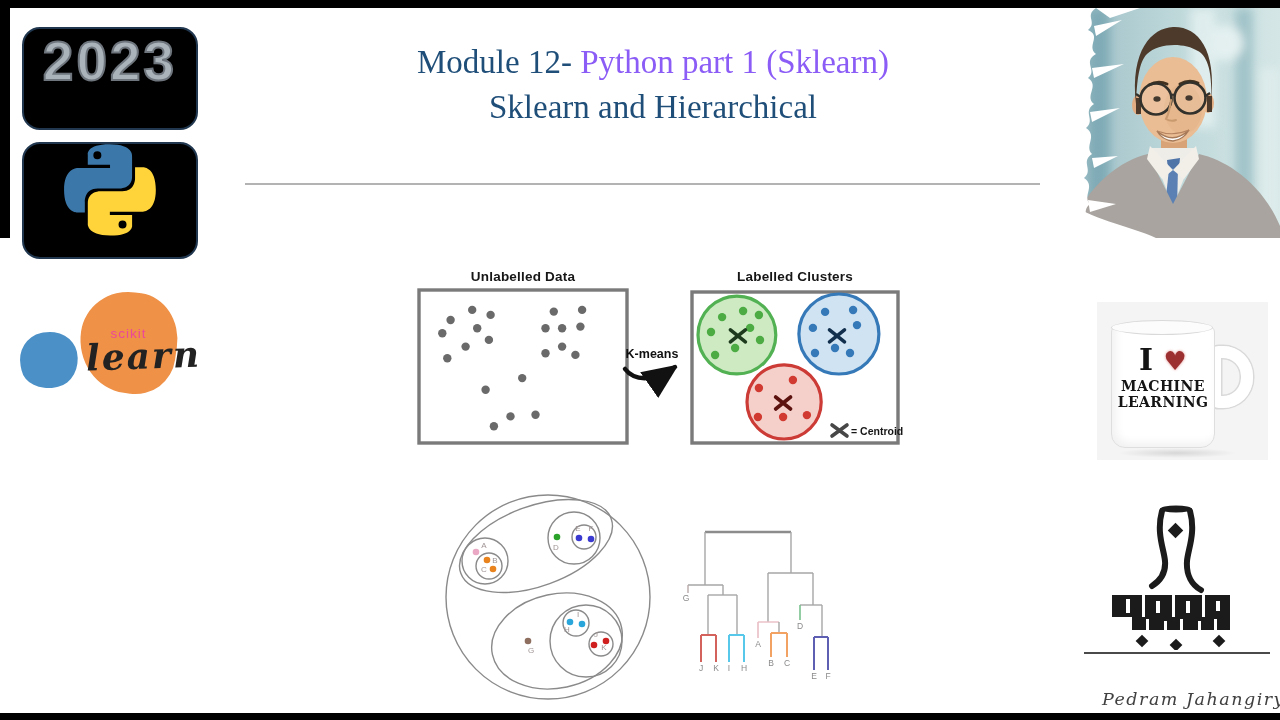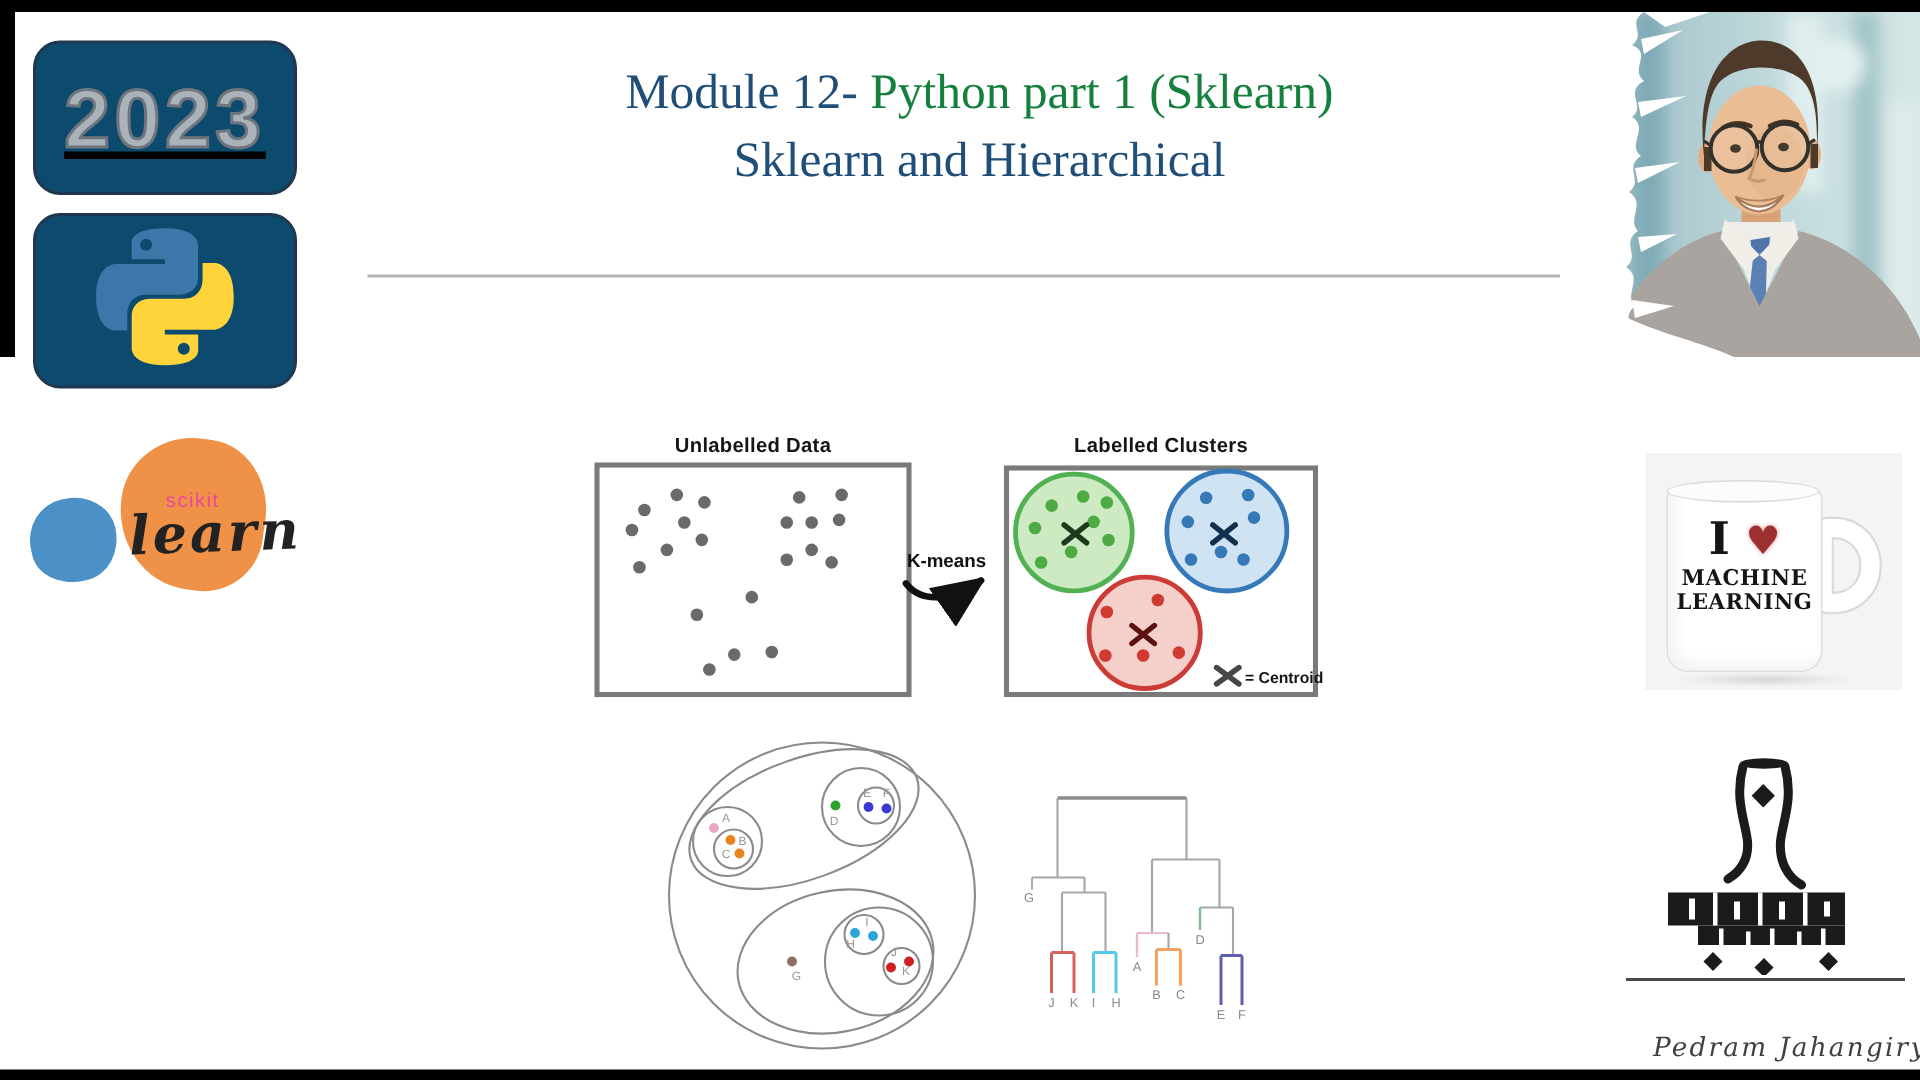--- a/index.html
+++ b/index.html
@@ -4,49 +4,49 @@
 <style>
   html,body{margin:0;padding:0;background:#222;}
   #frame{position:relative;width:1280px;height:720px;background:#ffffff;overflow:hidden;
          font-family:"Liberation Sans",sans-serif;}
   .bar{position:absolute;background:#000;}
   #bar-top{left:0;top:0;width:1280px;height:8px;}
   #bar-bottom{left:0;top:713px;width:1280px;height:7px;}
   #bar-left{left:0;top:0;width:10px;height:238px;}
 
   
-  .badge{position:absolute;background:#0c4a6e;border:2.5px solid #20374f;border-radius:18px;
-         display:flex;align-items:center;justify-content:center;box-sizing:border-box;text-decoration:underline;}
+  .badge{position:absolute;background:#000000;border:2.5px solid #20374f;border-radius:18px;
+         display:flex;align-items:flex-start;justify-content:center;box-sizing:border-box;}
   #badge-year{left:22px;top:27px;width:176px;height:103px;}
   #badge-python{left:22px;top:142px;width:176px;height:117px;}
   .y2023{font-weight:700;font-size:55px;letter-spacing:3px;color:#aab2ba;
          -webkit-text-stroke:2px #6e757d;font-family:"Liberation Sans",sans-serif;}
 
   
   #title-block{position:absolute;left:240px;top:40px;width:800px;text-align:center;
                font-family:"Liberation Serif",serif;font-size:33px;line-height:45px;}
   #title-block .blue{color:#1f4e79;margin-left:26px;}
-  #title-block .red{color:#15803d;text-align:right;}
+  #title-block .red{color:#8b5cf6;text-align:right;}
   #title-block span{white-space:pre;}
   #title-divider{position:absolute;left:245px;top:183px;width:795px;height:2px;background:#b3b3b3;}
 
   
   #sklearn-logo{position:absolute;left:18px;top:290px;width:218px;height:112px;}
   #sk-blue{position:absolute;left:2px;top:42px;width:58px;height:56px;background:#4b91c8;
            border-radius:48% 52% 46% 54% / 52% 48% 56% 44%;transform:rotate(-12deg);}
   #sk-orange{position:absolute;left:62px;top:2px;width:97px;height:101px;background:#ef9147;
            border-radius:53% 47% 44% 56% / 49% 51% 42% 58%;transform:rotate(8deg);}
   #sk-scikit{position:absolute;left:62px;top:36px;width:97px;text-align:center;color:#ec4899;
            font-size:13.5px;letter-spacing:1px;}
   #sk-learn{position:absolute;left:68px;top:44px;width:150px;color:#222;
            font-family:"DejaVu Serif",serif;font-style:italic;font-weight:700;
            font-size:36px;letter-spacing:2px;transform:rotate(-2deg);}
 
   
-  #kmeans-fig{position:absolute;left:388px;top:265px;margin-top:20px;}
+  #kmeans-fig{position:absolute;left:409px;top:265px;}
   #hier-fig{position:absolute;left:430px;top:485px;}
   .fig-title{font-family:"Liberation Sans",sans-serif;font-weight:700;font-size:13.5px;
              fill:#161616;letter-spacing:0.2px;}
   .legend-txt{font-family:"Liberation Sans",sans-serif;font-weight:700;font-size:10.5px;fill:#161616;}
   .arrow-lbl{font-family:"Liberation Sans",sans-serif;font-weight:700;font-size:12.5px;fill:#111;}
 
   
   #photo{position:absolute;left:1070px;top:8px;width:210px;height:230px;}
 
   

